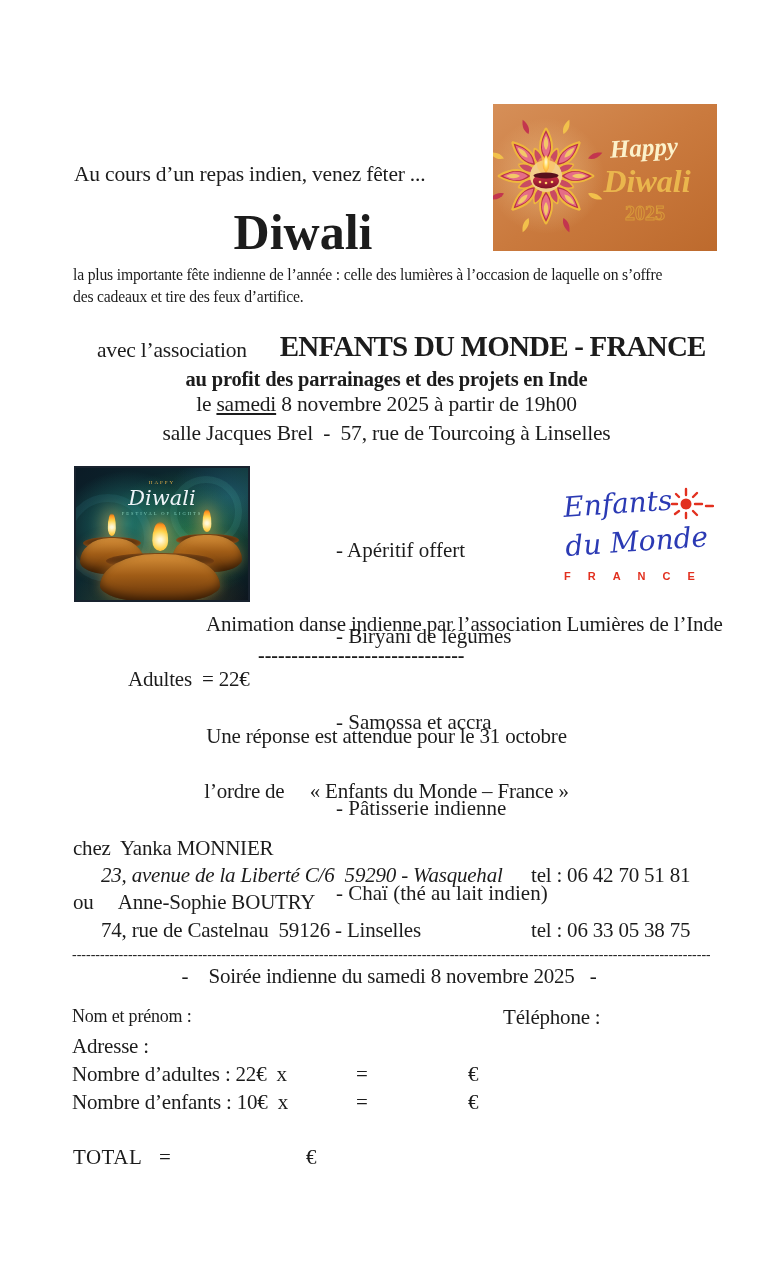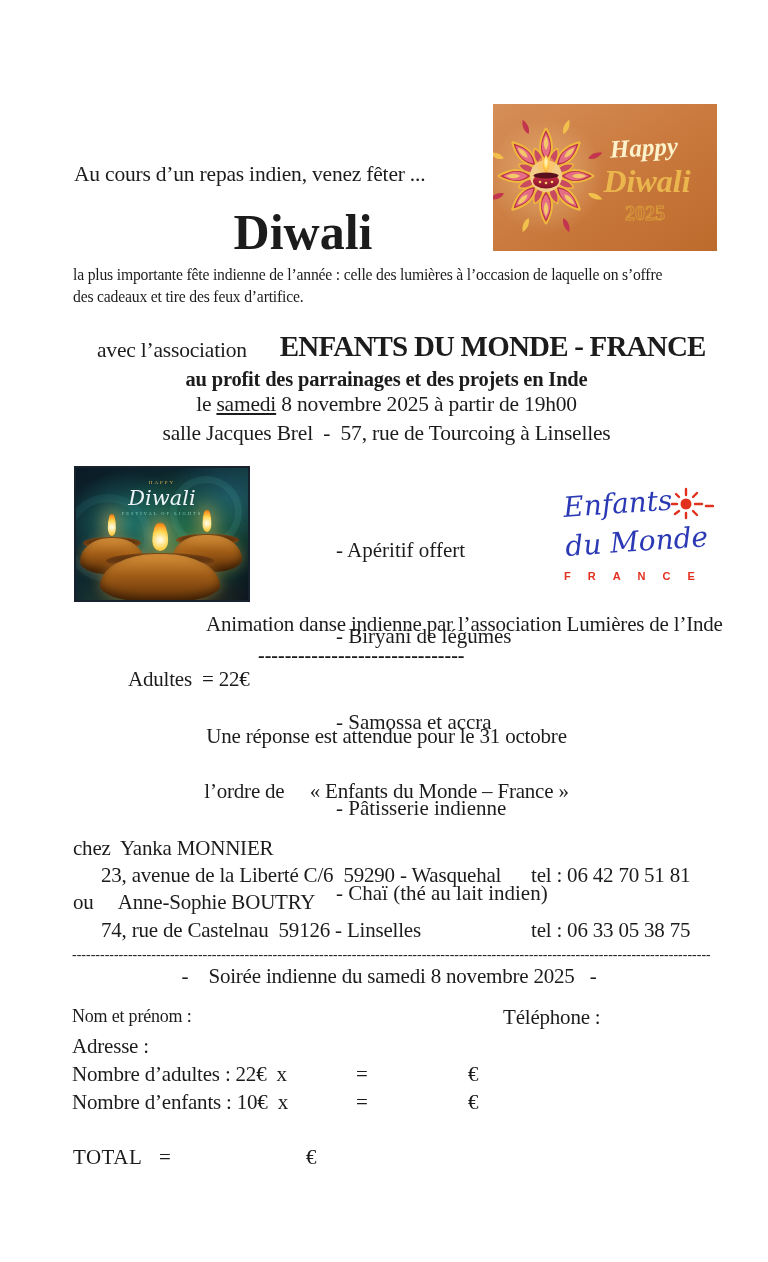--- a/index.html
+++ b/index.html
@@ -63,21 +63,21 @@
   .animation{left:206px;top:614px;font-size:21px;}
   .dashes-short{left:258px;top:645px;font-size:20px;font-weight:bold;letter-spacing:0;}
   .price-adults{left:128px;top:669px;font-size:21px;}
   .price-children{left:424px;top:669px;font-size:21px;}
 
   .resp{left:64px;width:645px;text-align:center;font-size:21px;}
   .resp1{top:726px;} .resp2{top:754px;} .resp3{top:781px;}
 
   .contact{font-size:21px;}
   .chez{left:73px;top:838px;}
-  .addr1{left:101px;top:865px;}
+  .addr1{left:101px;top:865px;font-style:italic;}
   .tel1{left:531px;top:865px;}
   .ou{left:73px;top:892px;}
   .addr2{left:101px;top:920px;}
   .tel2{left:531px;top:920px;}
 
   .cutline{left:72px;top:948px;width:638px;overflow:hidden;font-size:14px;letter-spacing:0;color:#222;}
   .coupon-header{left:64px;top:966px;width:650px;text-align:center;font-size:21px;}
 
   .f-name{left:72px;top:1007px;font-size:18px;}
   .f-phone{left:503px;top:1007px;font-size:21px;}

